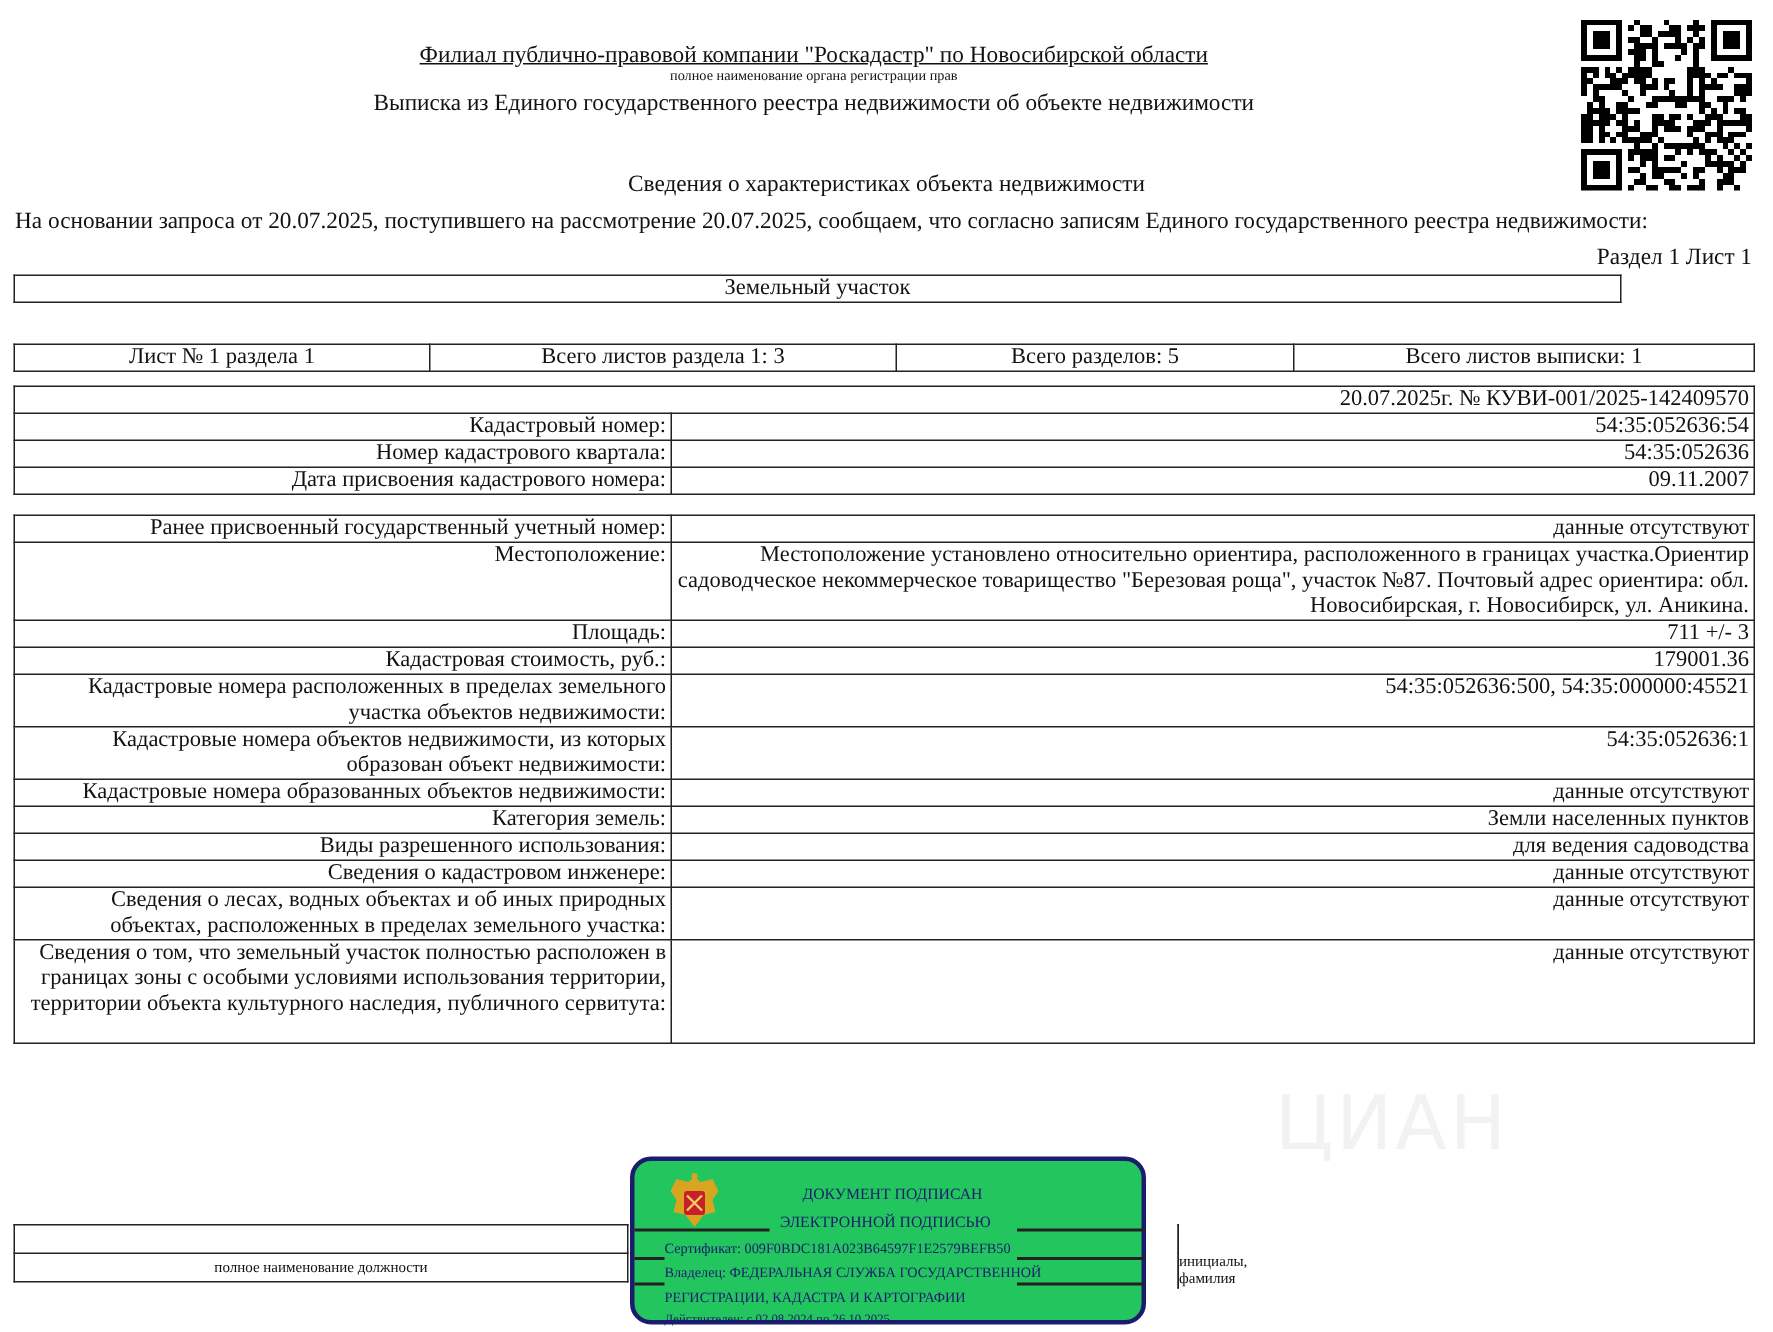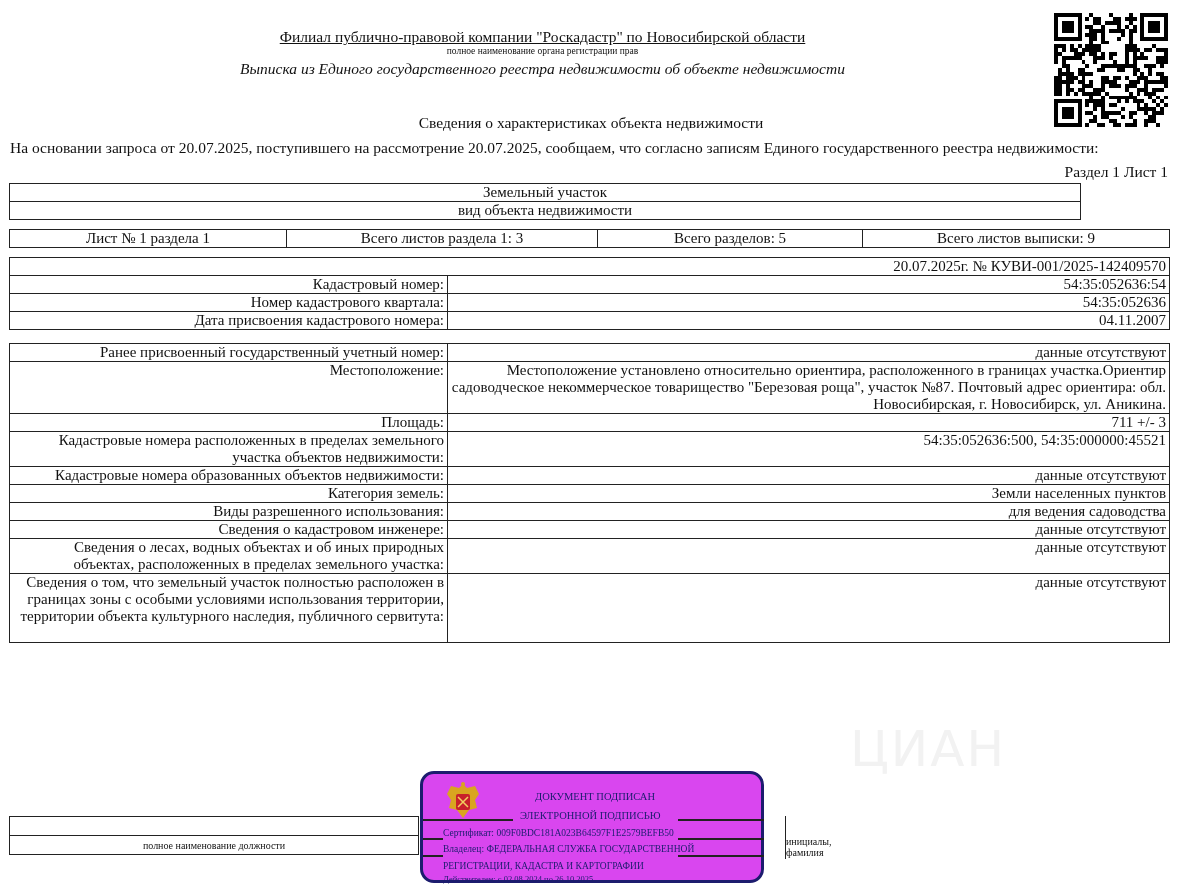--- a/index.html
+++ b/index.html
@@ -5,21 +5,21 @@
   html, body { margin: 0; padding: 0; background: #ffffff; }
   body {
     width: 1182px; height: 888px; position: relative; overflow: hidden;
     font-family: "Liberation Serif", "DejaVu Serif", serif; color: #111;
   }
   .abs { position: absolute; }
   .center { text-align: center; }
 
   #org-name { left: 0; width: 1085px; top: 28px; font-size: 15.5px; text-decoration: underline; }
   #org-sub  { left: 0; width: 1085px; top: 46px; font-size: 9.5px; }
-  #doc-title { left: 0; width: 1085px; top: 60px; font-size: 15.5px; font-style: italic; }
+  #doc-title { left: 0; width: 1085px; top: 60px; font-size: 15.5px; }
 
   #qr { left: 1054px; top: 13px; width: 114px; height: 114px; }
 
   #section-title { left: 0; width: 1182px; top: 114px; font-size: 15.5px; }
   #intro { left: 10px; top: 139px; font-size: 15.5px; white-space: nowrap; }
   #razdel { right: 14px; top: 163px; font-size: 15.5px; }
 
   table.grid { border-collapse: collapse; position: absolute; left: 9px; width: 1072px; table-layout: fixed; }
   table.grid td {
     border: 1.5px solid #222; font-size: 15px; line-height: 17px;
@@ -34,21 +34,21 @@
   #main2 { top: 343px; }
 
   
   #sig-left { left: 9px; top: 816px; width: 410px; }
   #sig-right { left: 785px; top: 816px; width: 384px; }
   .sigtbl { border-collapse: collapse; position: absolute; table-layout: fixed; }
   .sigtbl td { border: 1.5px solid #222; height: 18px; font-size: 10px; text-align: center; padding: 0; }
 
   #stamp {
     left: 420px; top: 771px; width: 344px; height: 112px;
-    border: 3px solid #1c1c6e; border-radius: 14px; box-sizing: border-box; background: #d946ef;
+    border: 3px solid #1c1c6e; border-radius: 14px; box-sizing: border-box; background: #22c55e;
   }
   .stamp-text { position: absolute; color: #1c1c6e; font-size: 9.5px; white-space: nowrap; }
   #stamp-l1 { left: 112px; top: 17px; font-size: 10.5px; }
   #stamp-l2 { left: 97px; top: 36px; font-size: 10.5px; }
   #stamp-cert { left: 20px; top: 54px; }
   #stamp-owner { left: 20px; top: 70px; }
   #stamp-owner2 { left: 20px; top: 87px; }
   #stamp-valid { left: 20px; top: 100px; font-size: 8.5px; }
   .sline { position: absolute; height: 1.5px; background: #222; }
   #emblem { left: 20px; top: 6px; width: 40px; height: 44px; }
@@ -402,39 +402,36 @@
 
 <div id="section-title" class="abs center">Сведения о характеристиках объекта недвижимости</div>
 <div id="intro" class="abs">На  основании запроса от 20.07.2025, поступившего на рассмотрение 20.07.2025, сообщаем, что согласно записям Единого государственного реестра недвижимости:</div>
 <div id="razdel" class="abs">Раздел 1 Лист 1</div>
 
 <table id="obj-type" class="grid">
   <tbody>
       <tr>
         <td>Земельный участок</td>
       </tr>
-  <tr>
-        <td>вид объекта недвижимости</td>
-      </tr>
 </tbody>
   </table>
 
 <table id="sheets" class="grid">
   <colgroup>
       <col style="width:277px">
       <col style="width:311px">
       <col style="width:265px">
       <col style="width:307px">
     </colgroup>
   <tbody>
       <tr>
     <td>Лист № 1 раздела 1</td>
     <td>Всего листов раздела 1: 3</td>
     <td>Всего разделов: 5</td>
-    <td>Всего листов выписки: 9</td>
+    <td>Всего листов выписки: 1</td>
   </tr>
 </tbody>
   </table>
 
 <table id="main1" class="grid">
   <colgroup>
       <col style="width:438px">
       <col style="width:722px">
     </colgroup>
   <tbody>
@@ -444,21 +441,21 @@
   <tr>
     <td>Кадастровый номер:</td>
     <td>54:35:052636:54</td>
   </tr>
   <tr>
     <td>Номер кадастрового квартала:</td>
     <td>54:35:052636</td>
   </tr>
   <tr>
     <td>Дата присвоения кадастрового номера:</td>
-    <td>04.11.2007</td>
+    <td>09.11.2007</td>
   </tr>
 </tbody>
   </table>
 
 <table id="main2" class="grid">
   <colgroup>
       <col style="width:438px">
       <col style="width:722px">
     </colgroup>
   <tbody id="main2-body">
@@ -468,22 +465,30 @@
       </tr>
       <tr>
         <td style="height: 51px;">Местоположение:</td>
         <td>Местоположение установлено относительно ориентира, расположенного в границах участка.Ориентир садоводческое некоммерческое товарищество "Березовая роща", участок №87. Почтовый адрес ориентира: обл. Новосибирская, г. Новосибирск, ул. Аникина.</td>
       </tr>
       <tr>
         <td style="height: 17px;">Площадь:</td>
         <td>711 +/- 3</td>
       </tr>
       <tr>
+        <td style="height: 17px;">Кадастровая стоимость, руб.:</td>
+        <td>179001.36</td>
+      </tr>
+      <tr>
         <td style="height: 34px;">Кадастровые номера расположенных в пределах земельного участка объектов недвижимости:</td>
         <td>54:35:052636:500, 54:35:000000:45521</td>
+      </tr>
+      <tr>
+        <td style="height: 34px;">Кадастровые номера объектов недвижимости, из которых образован объект недвижимости:</td>
+        <td>54:35:052636:1</td>
       </tr>
       <tr>
         <td style="height: 17px;">Кадастровые номера образованных объектов недвижимости:</td>
         <td>данные отсутствуют</td>
       </tr>
       <tr>
         <td style="height: 17px;">Категория земель:</td>
         <td>Земли населенных пунктов</td>
       </tr>
       <tr>

